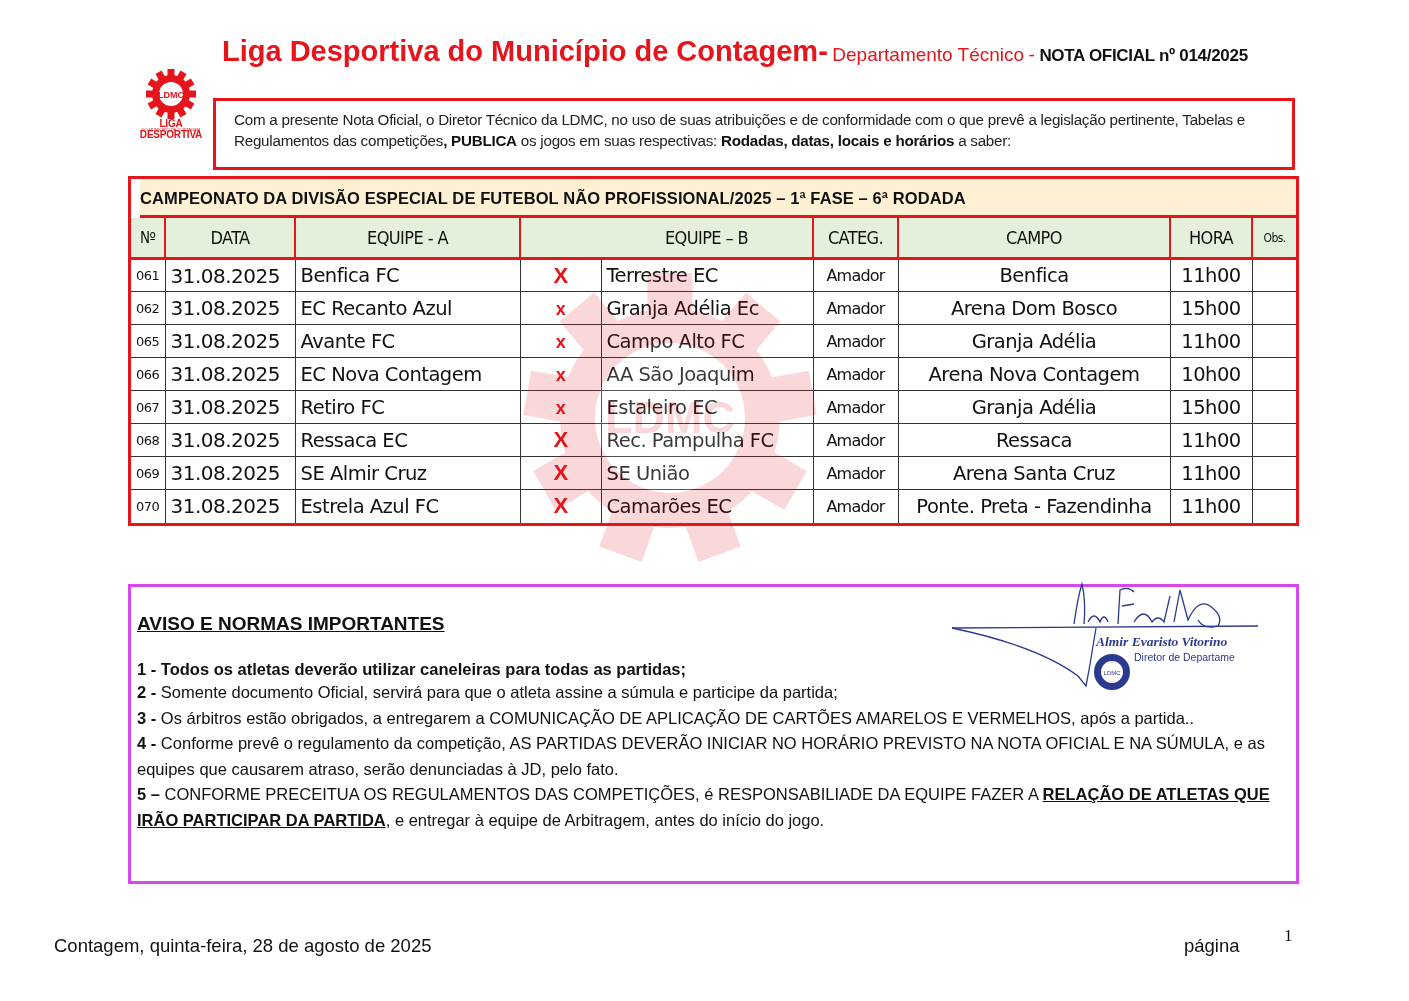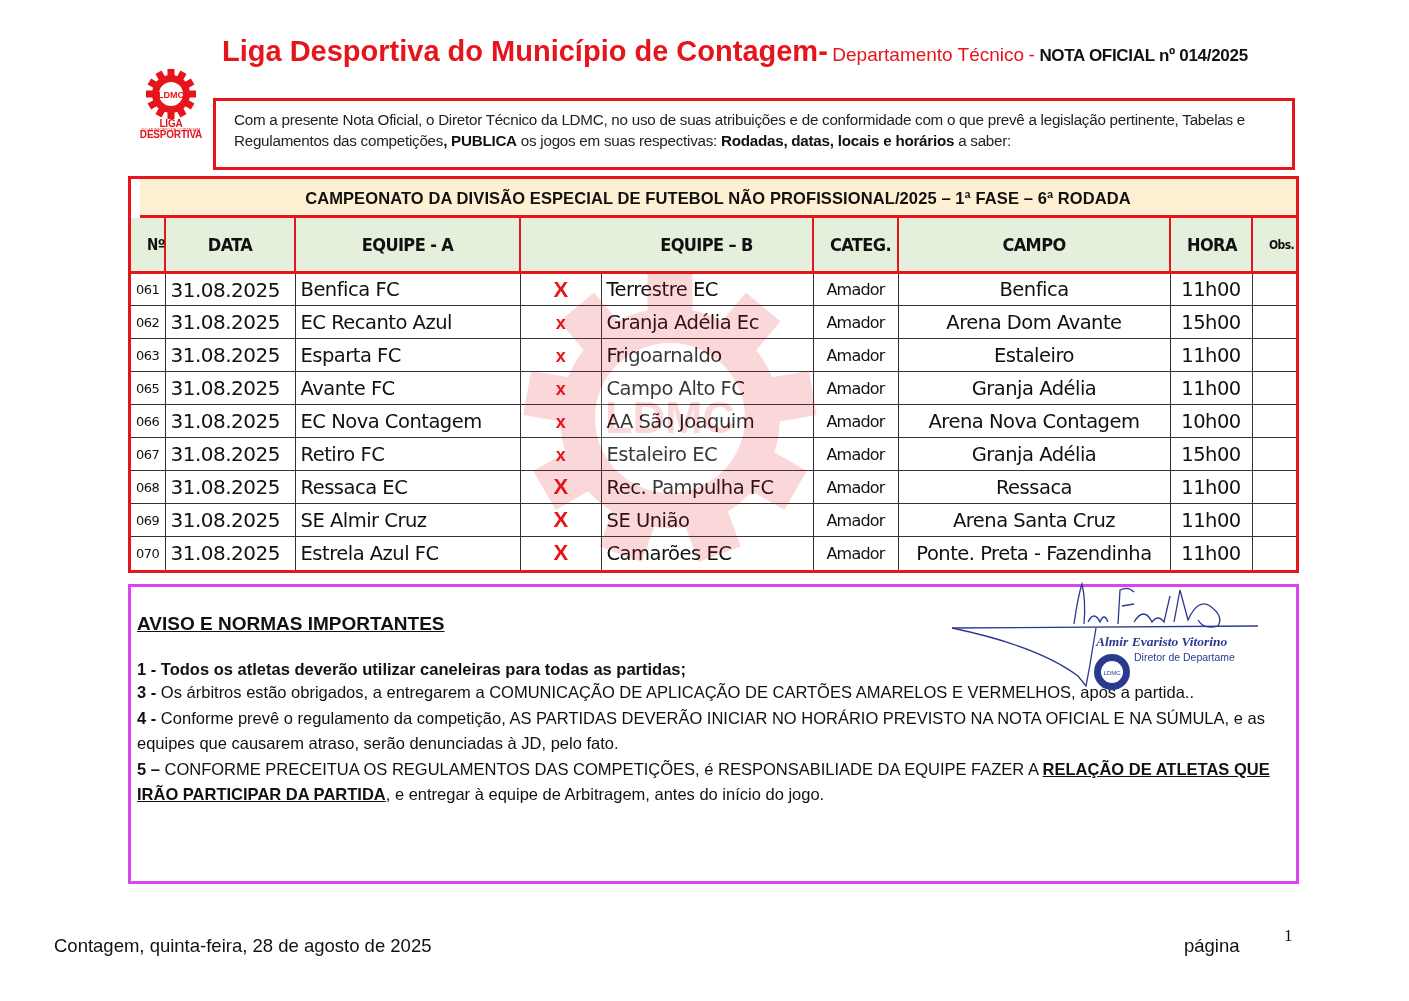--- a/index.html
+++ b/index.html
@@ -15,24 +15,24 @@
   .title-dept { font-size:19px; color:#e6141b; }
   .title-sep { font-size:19px; color:#e6141b; }
   .title-nota { font-size:17px; font-weight:bold; color:#111; font-family:"Liberation Sans Narrow","Liberation Sans", sans-serif; letter-spacing:-0.3px; }
 
   .intro-box { left:213px; top:98px; width:1076px; height:66px; border:3px solid #e6141b; box-sizing:content-box; }
   .intro-text { position:absolute; left:18px; top:8px; right:10px; font-size:15.2px; line-height:21px; color:#222; letter-spacing:-0.25px; }
   .intro-text b { color:#111; }
 
   
   .table-wrap { left:128px; top:176px; width:1165px; border:3px solid #e6141b; }
-  .tbl-title { height:36px; background:#fdf0d3; border-bottom:3px solid #e6141b; text-align:center; font-size:16.5px; font-weight:bold; line-height:38px; color:#111; letter-spacing:0.1px;margin-left:9px; }
+  .tbl-title { height:36px; background:#fdf0d3; border-bottom:3px solid #e6141b; font-size:16.5px; font-weight:bold; line-height:38px; color:#111; letter-spacing:0.1px;margin-left:9px; }
   table { border-collapse:collapse; width:100%; table-layout:fixed; font-family:"DejaVu Sans", sans-serif; }
   thead tr { height:28px; background:#e4efdc; }
-  thead th { font-weight:bold; font-size:18px; color:#111; border-left:2px solid #e6141b; border-bottom:3px solid #e6141b; padding:16px; text-align:center; letter-spacing:-0.6px; font-stretch:condensed; }
+  thead th { font-weight:normal; font-size:18px; color:#111; border-left:2px solid #e6141b; border-bottom:3px solid #e6141b; padding:9px; text-align:center; letter-spacing:-0.6px; font-stretch:condensed; }
   thead th:first-child { border-left:none; }
   thead th.th-x { border-left:2px solid #e6141b; }
   thead th.th-b { border-left:none; }
   thead th.obs { font-size:12px; }
   thead th.n { font-size:15px; }
   tbody tr { height:33px; }
   tbody td { border:1px solid #333; padding:0 5px; font-size:19.5px; color:#111; white-space:nowrap; overflow:hidden; letter-spacing:-0.5px; }
   tbody tr:first-child td { border-top:none; }
   tbody tr:last-child td { border-bottom:none; }
   tbody td:first-child { border-left:none; }
@@ -147,33 +147,22 @@
           <td class="hora">11h00</td>
           <td class="obs"></td>
         </tr>
         <tr>
           <td class="num">062</td>
           <td class="date">31.08.2025</td>
           <td>EC Recanto Azul</td>
           <td class="vs"><span class="small">x</span></td>
           <td>Granja Adélia Ec</td>
           <td class="cat">Amador</td>
-          <td class="campo">Arena Dom Avante</td>
+          <td class="campo">Arena Dom Bosco</td>
           <td class="hora">15h00</td>
-          <td class="obs"></td>
-        </tr>
-        <tr>
-          <td class="num">063</td>
-          <td class="date">31.08.2025</td>
-          <td>Esparta FC</td>
-          <td class="vs"><span class="small">x</span></td>
-          <td>Frigoarnaldo</td>
-          <td class="cat">Amador</td>
-          <td class="campo">Estaleiro</td>
-          <td class="hora">11h00</td>
           <td class="obs"></td>
         </tr>
         <tr>
           <td class="num">065</td>
           <td class="date">31.08.2025</td>
           <td>Avante FC</td>
           <td class="vs"><span class="small">x</span></td>
           <td>Campo Alto FC</td>
           <td class="cat">Amador</td>
           <td class="campo">Granja Adélia</td>
@@ -253,20 +242,21 @@
     <circle r="44"></circle>
     <circle r="30" fill="#fff"></circle>
     <text y="6" text-anchor="middle" font-size="18" font-weight="bold" font-family="Liberation Sans, sans-serif">LDMC</text>
   </g>
 </svg>
 
 <div class="abs notice-box">
   <div class="notice-title">AVISO E NORMAS IMPORTANTES</div>
   <div class="notice-items">
     <p class="tight"><b>1 -</b> <span>Todos os atletas deverão utilizar caneleiras para todas as partidas;</span></p>
+    <p><b>2 -</b> <span>Somente documento Oficial, servirá para que o atleta assine a súmula e participe da partida;</span></p>
     <p><b>3 -</b> <span>Os árbitros estão obrigados, a entregarem a COMUNICAÇÃO DE APLICAÇÃO DE CARTÕES AMARELOS E VERMELHOS, após a partida..</span></p>
     <p><b>4 -</b> <span>Conforme prevê o regulamento  da competição, AS PARTIDAS DEVERÃO INICIAR NO HORÁRIO PREVISTO NA NOTA OFICIAL E NA SÚMULA, e as equipes que causarem atraso, serão denunciadas à JD, pelo fato.</span></p>
     <p><b>5 –</b> <span>CONFORME PRECEITUA OS REGULAMENTOS DAS COMPETIÇÕES, é RESPONSABILIADE DA EQUIPE FAZER A</span> <b class="u">RELAÇÃO DE ATLETAS QUE IRÃO PARTICIPAR DA PARTIDA</b><span>, e entregar à equipe de Arbitragem, antes do início do jogo.</span></p>
   </div>
 </div>
 
 <div class="abs signature">
   <svg width="330" height="120" viewBox="0 0 330 120">
     <g fill="none" stroke="#2b3a8f" stroke-width="1.3">
       <path d="M4 52 L310 50"></path>

